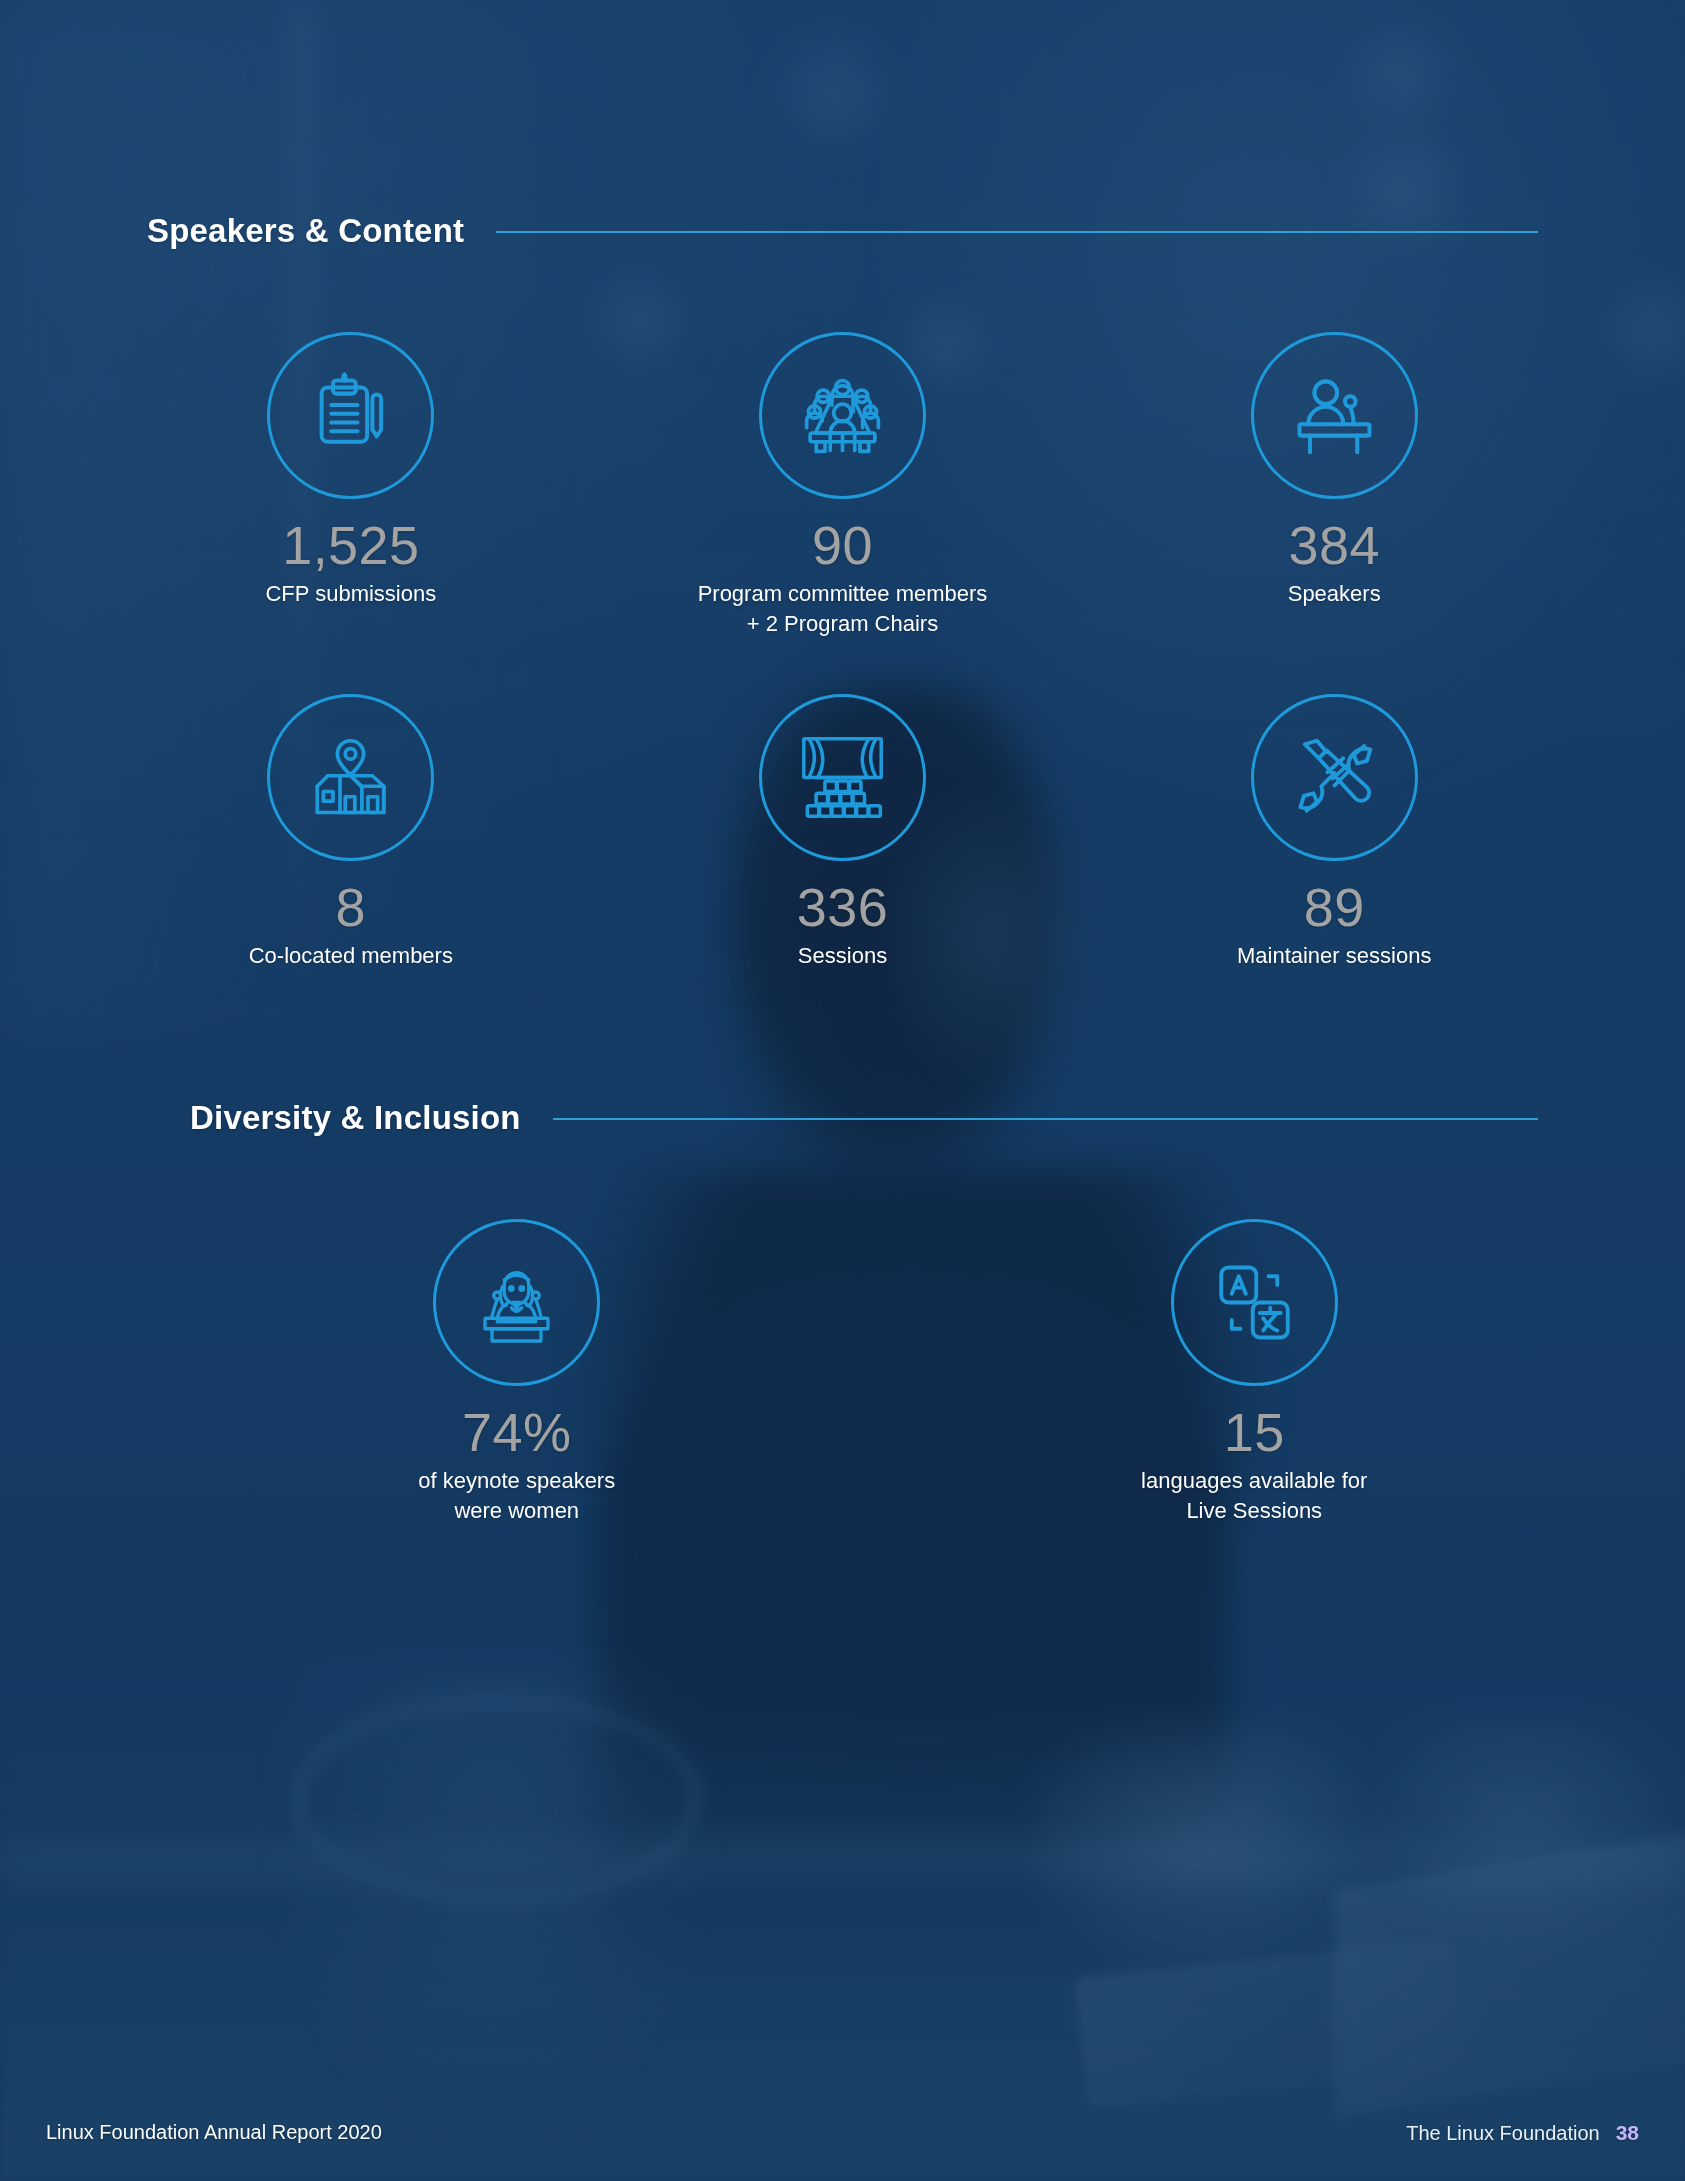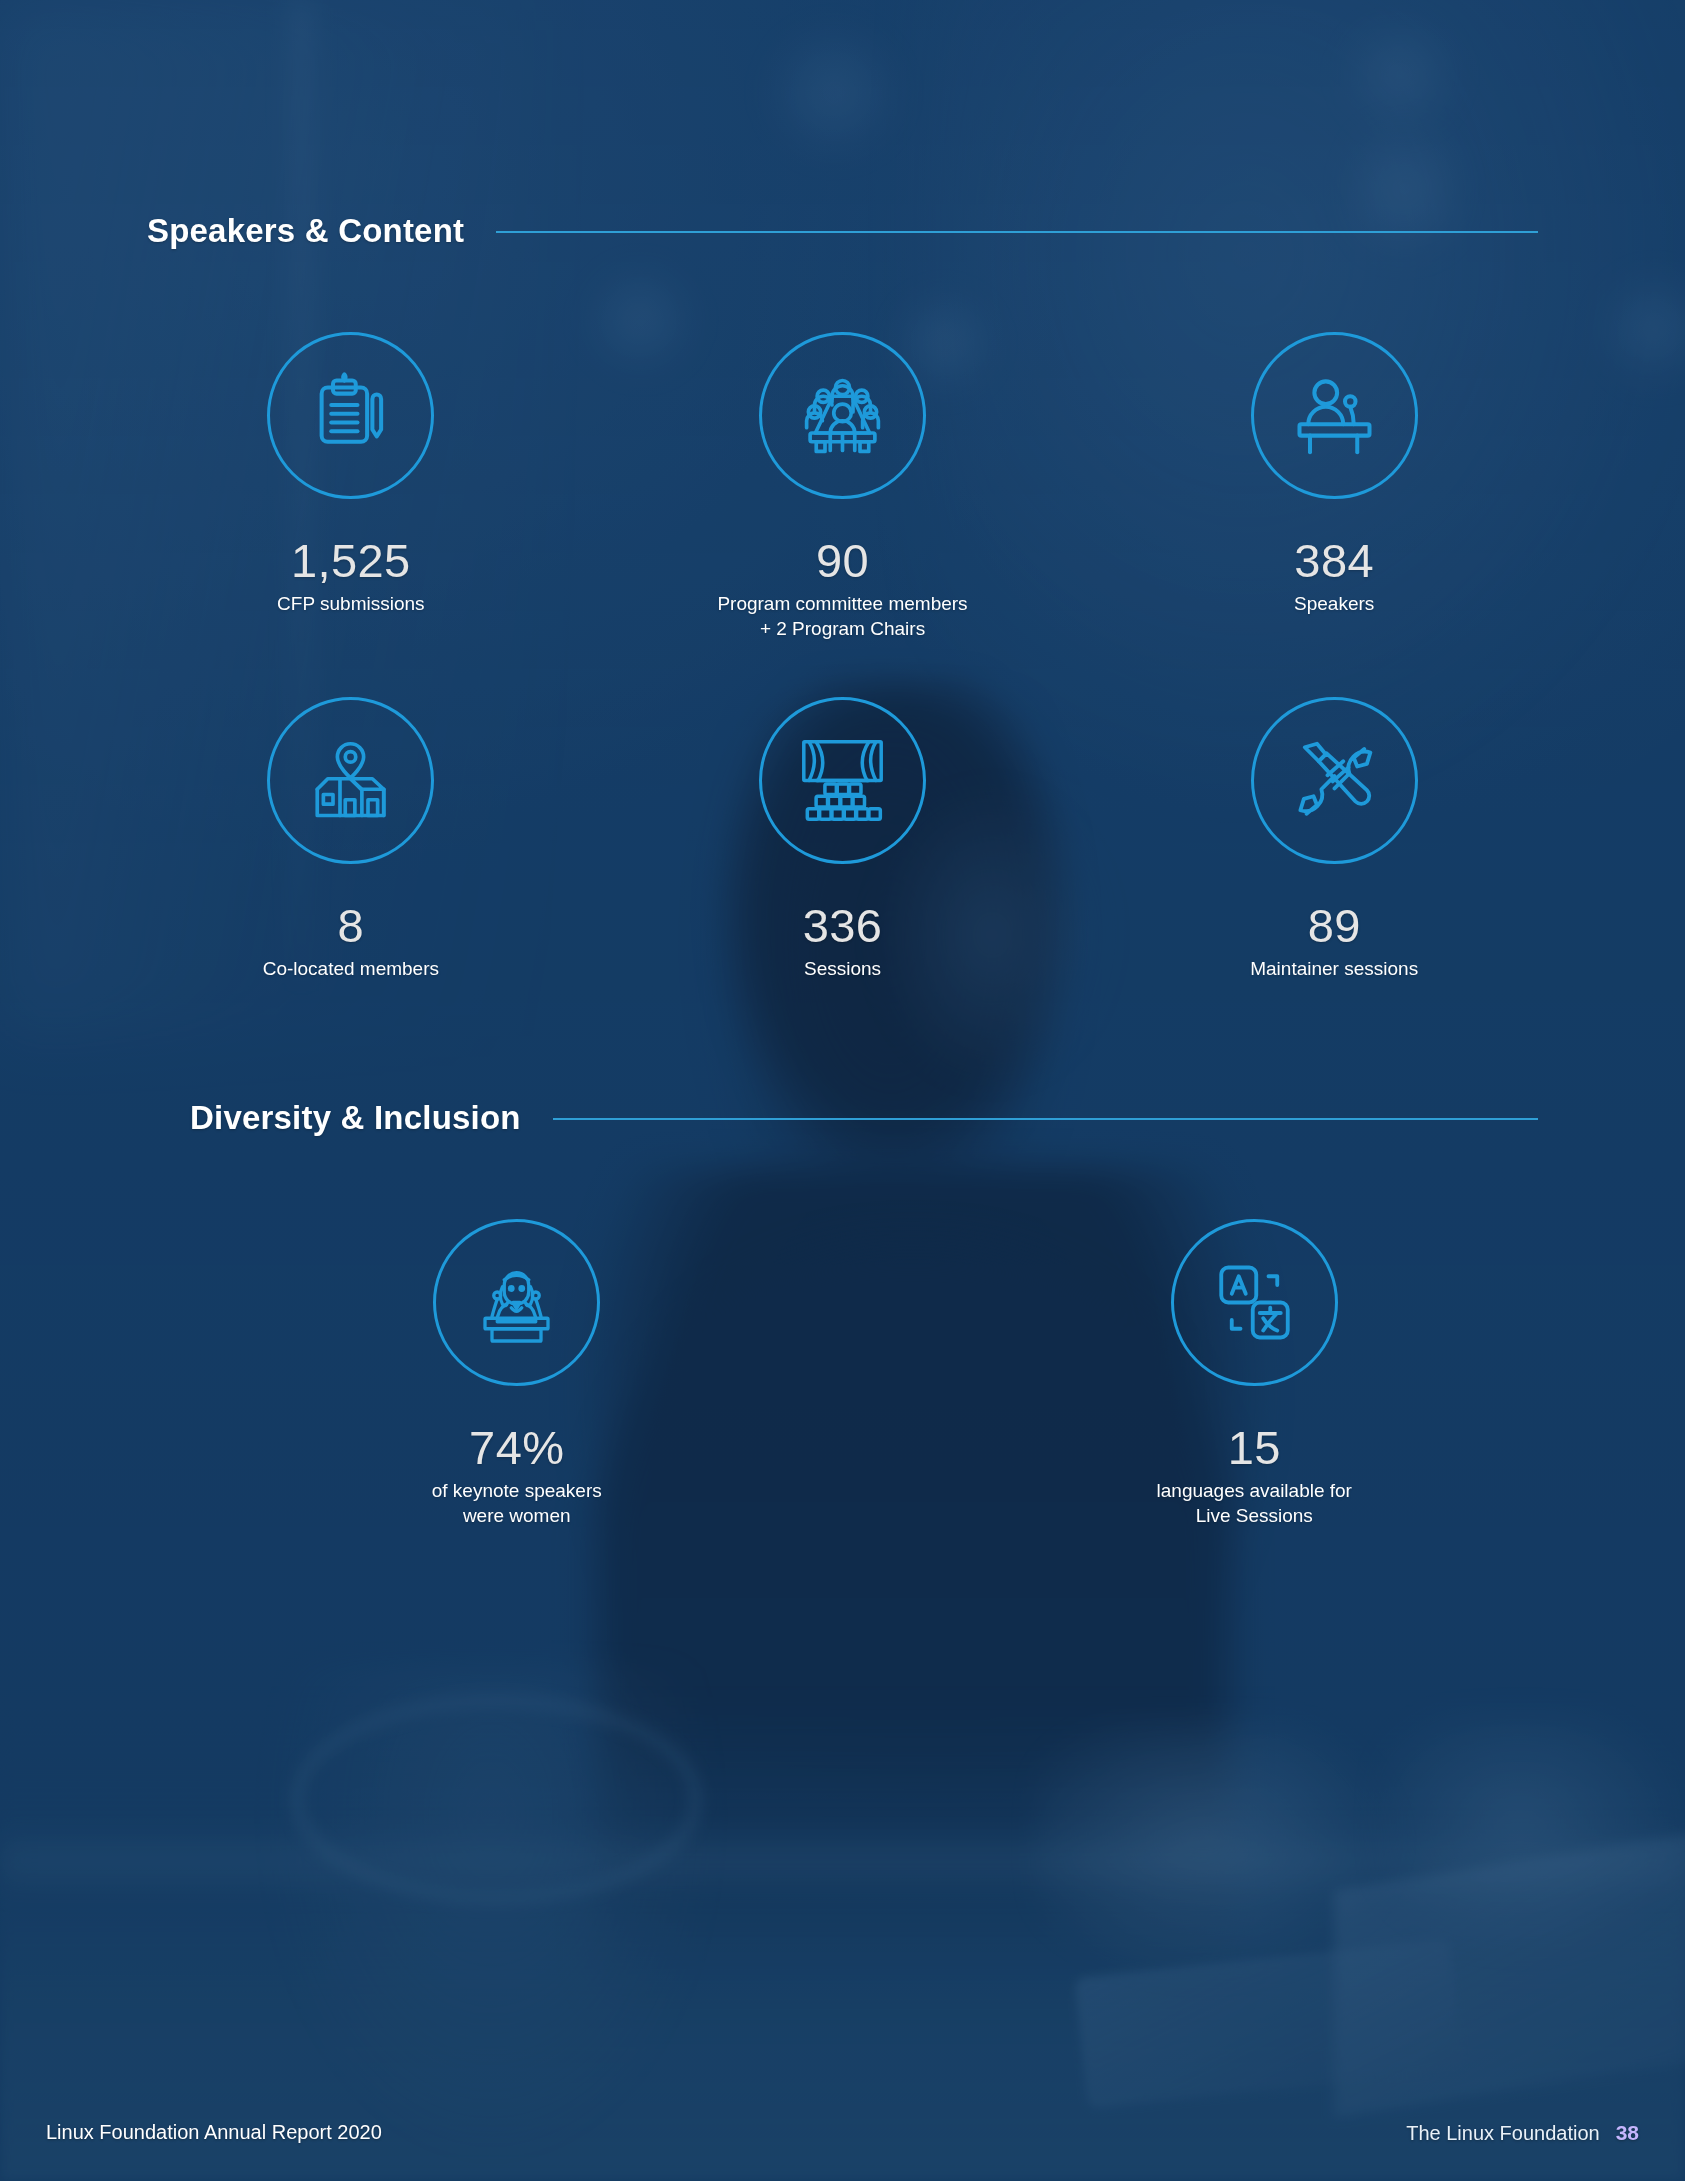--- a/index.html
+++ b/index.html
@@ -165,31 +165,31 @@
 
   .icon-circle {
     width:167px; height:167px;
     border:3.5px solid #1e9ada;
     border-radius:50%;
     display:flex; align-items:center; justify-content:center;
   }
   .icon-circle svg { display:block; }
 
   .stat-value {
-    color:#e5e5e5;
-    font-size:47px;
+    color:#a3a3a3;
+    font-size:54px;
     font-weight:300;
     line-height:1.05;
-    margin-top:37px;
+    margin-top:18px;
     letter-spacing:0.4px;
     text-shadow:0 0.9px 2.6px rgba(0,0,0,0.22);
   }
   .stat-label {
     color:#ffffff;
-    font-size:19px;
+    font-size:22px;
     font-weight:400;
     line-height:1.36;
     margin-top:5.3px;
     max-width:492px;
     text-shadow:0 0.9px 2.6px rgba(0,0,0,0.22);
   }
 
   
   #page-footer {
     position:absolute;

